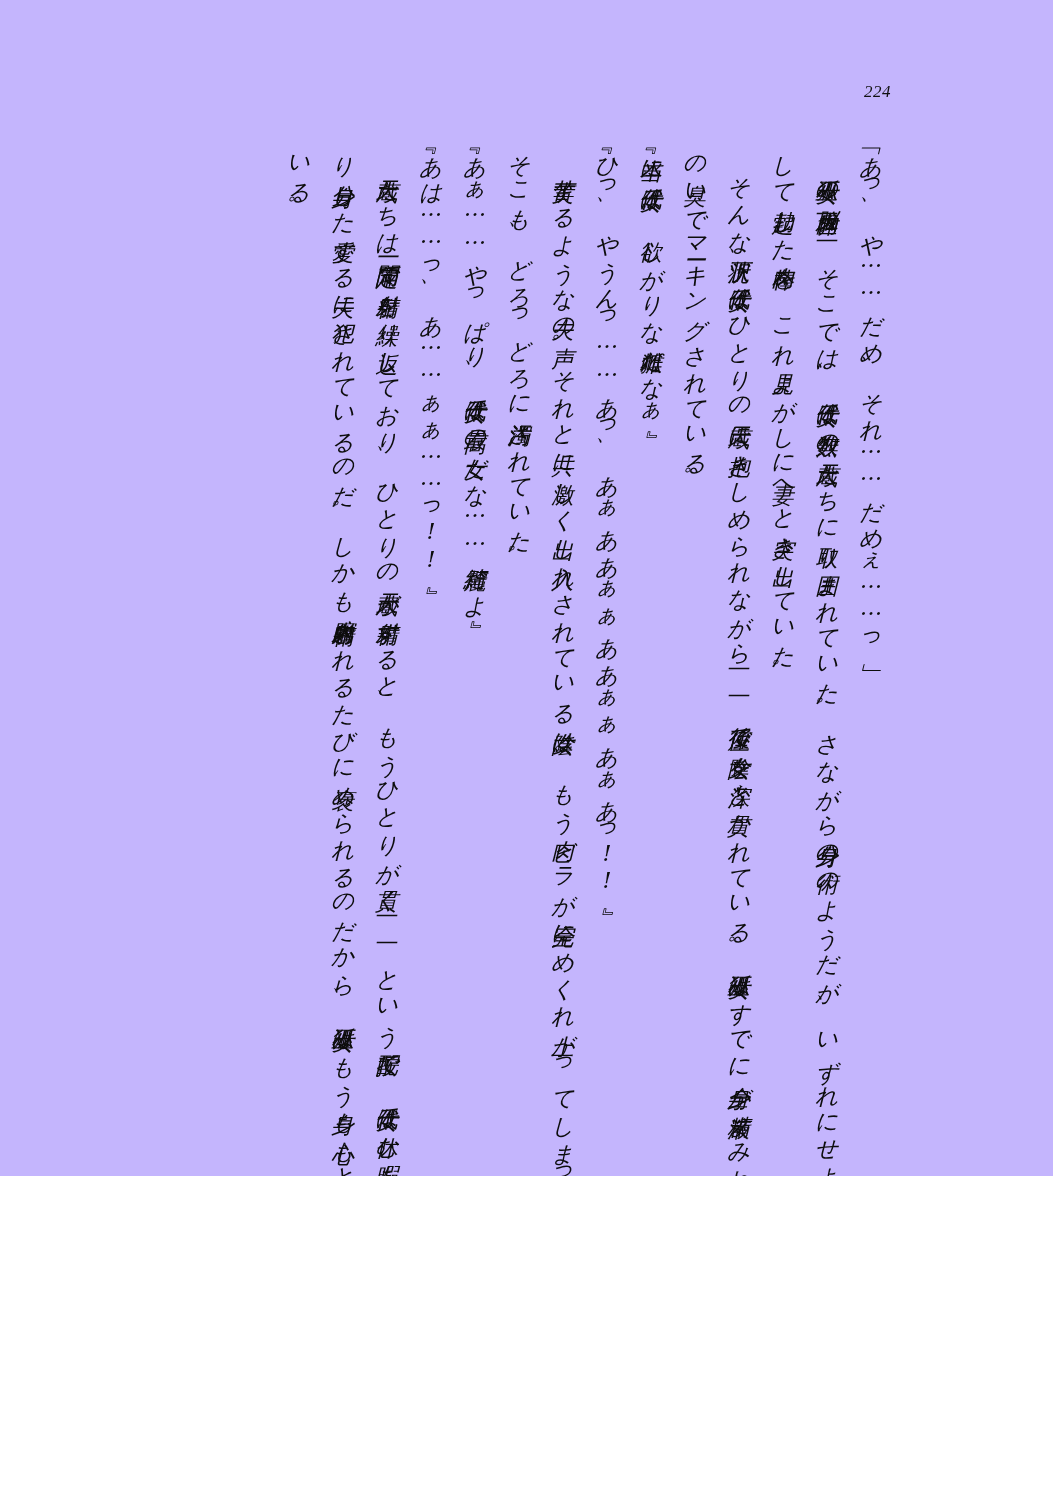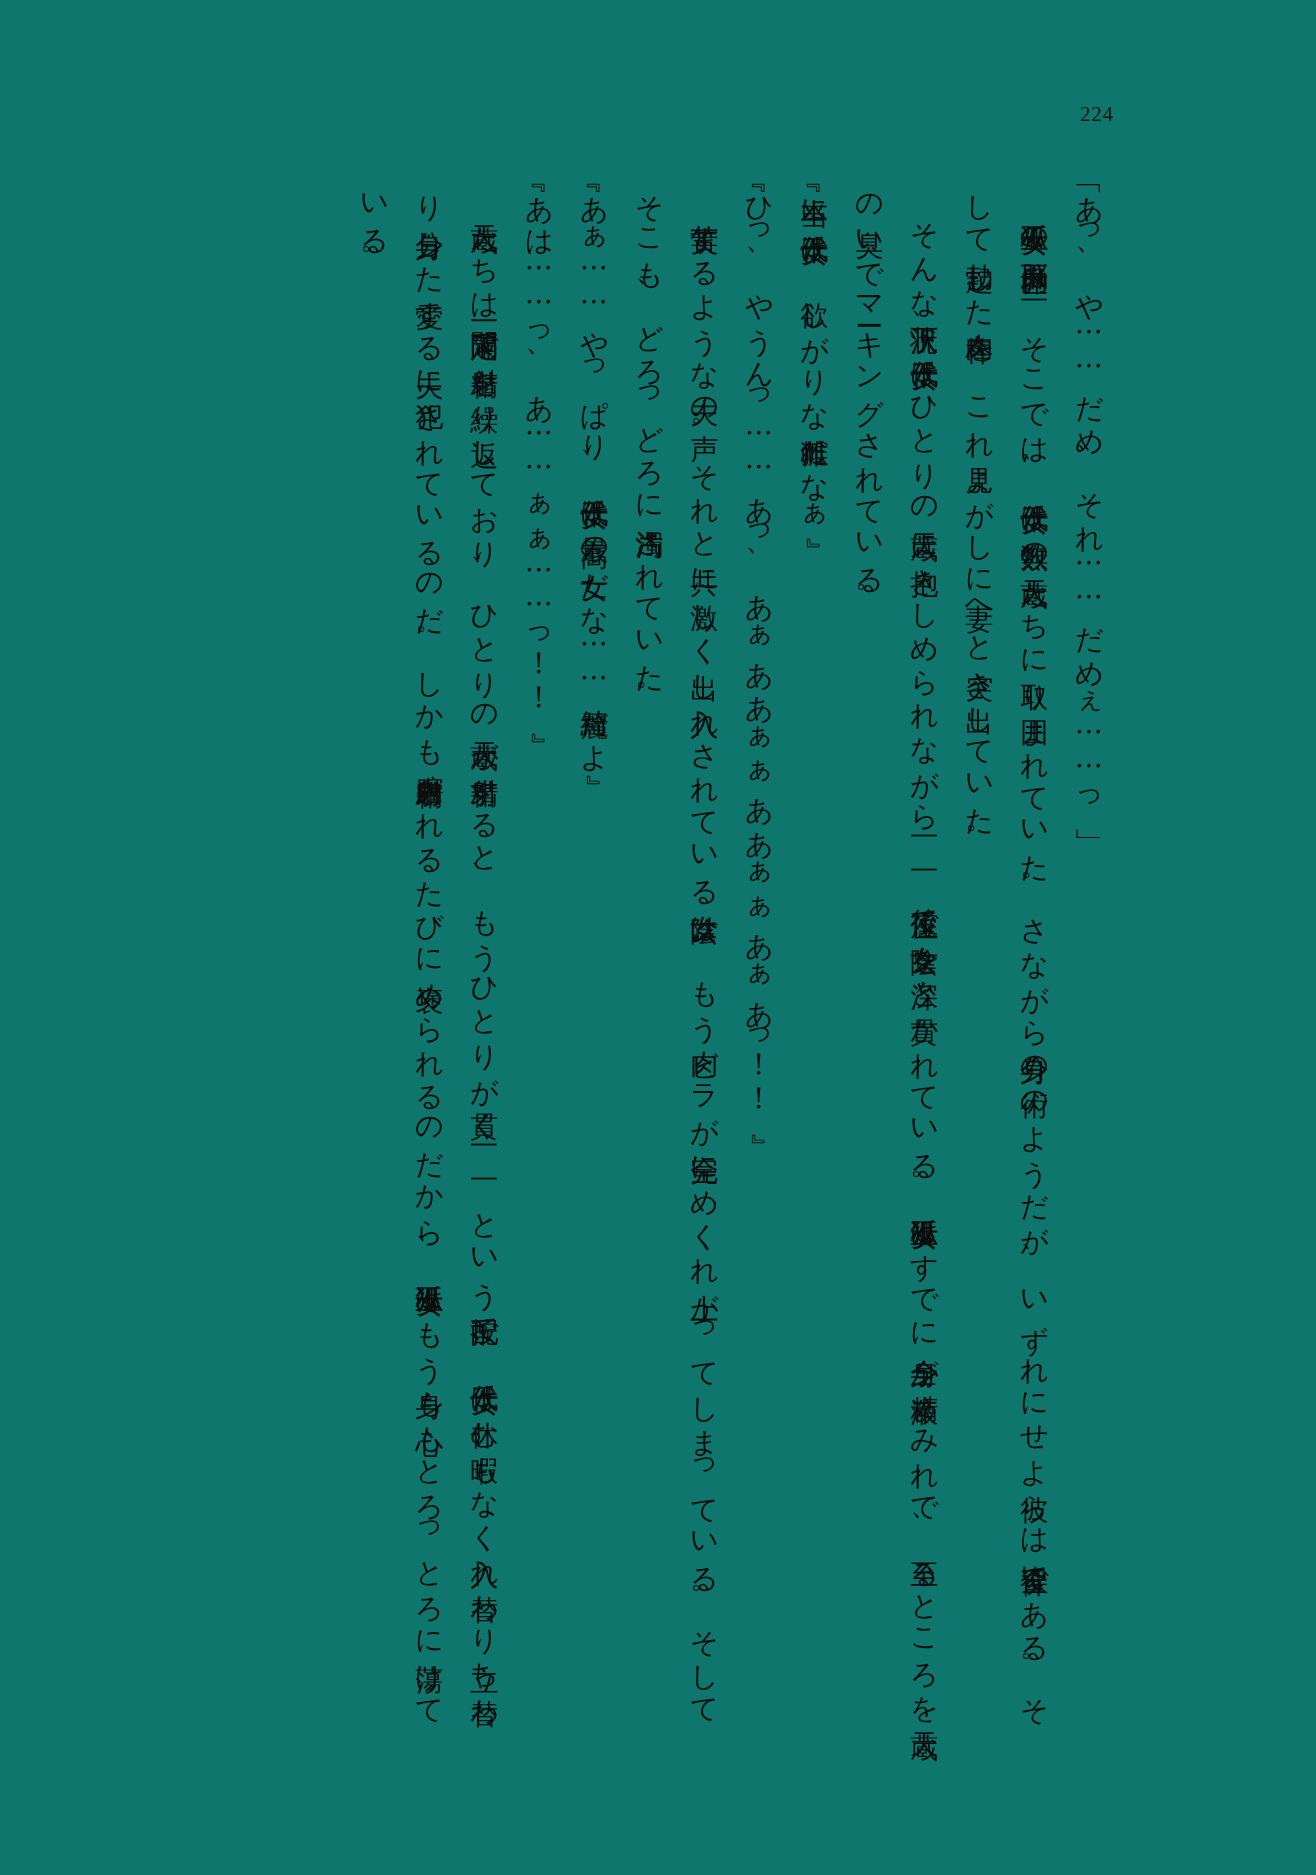--- a/index.html
+++ b/index.html
@@ -3,24 +3,25 @@
 <meta charset="utf-8">
 <style>
   html, body {
     margin: 0;
     padding: 0;
     background: #ffffff;
   }
   .page {
     position: relative;
     width: 1053px;
-    height: 1500px;
-    background: #0f766e;
+    height: 1176px;
+    background: #c4b5fd;
     overflow: hidden;
     font-family: "DejaVu Serif", "Liberation Serif", serif;
+    font-style: italic;
   }
   .page-number {
     position: absolute;
     top: 82px;
     right: 162px;
     font-size: 17px;
     color: #111111;
     letter-spacing: 0.5px;
     font-family: "Liberation Serif", serif;
   }

